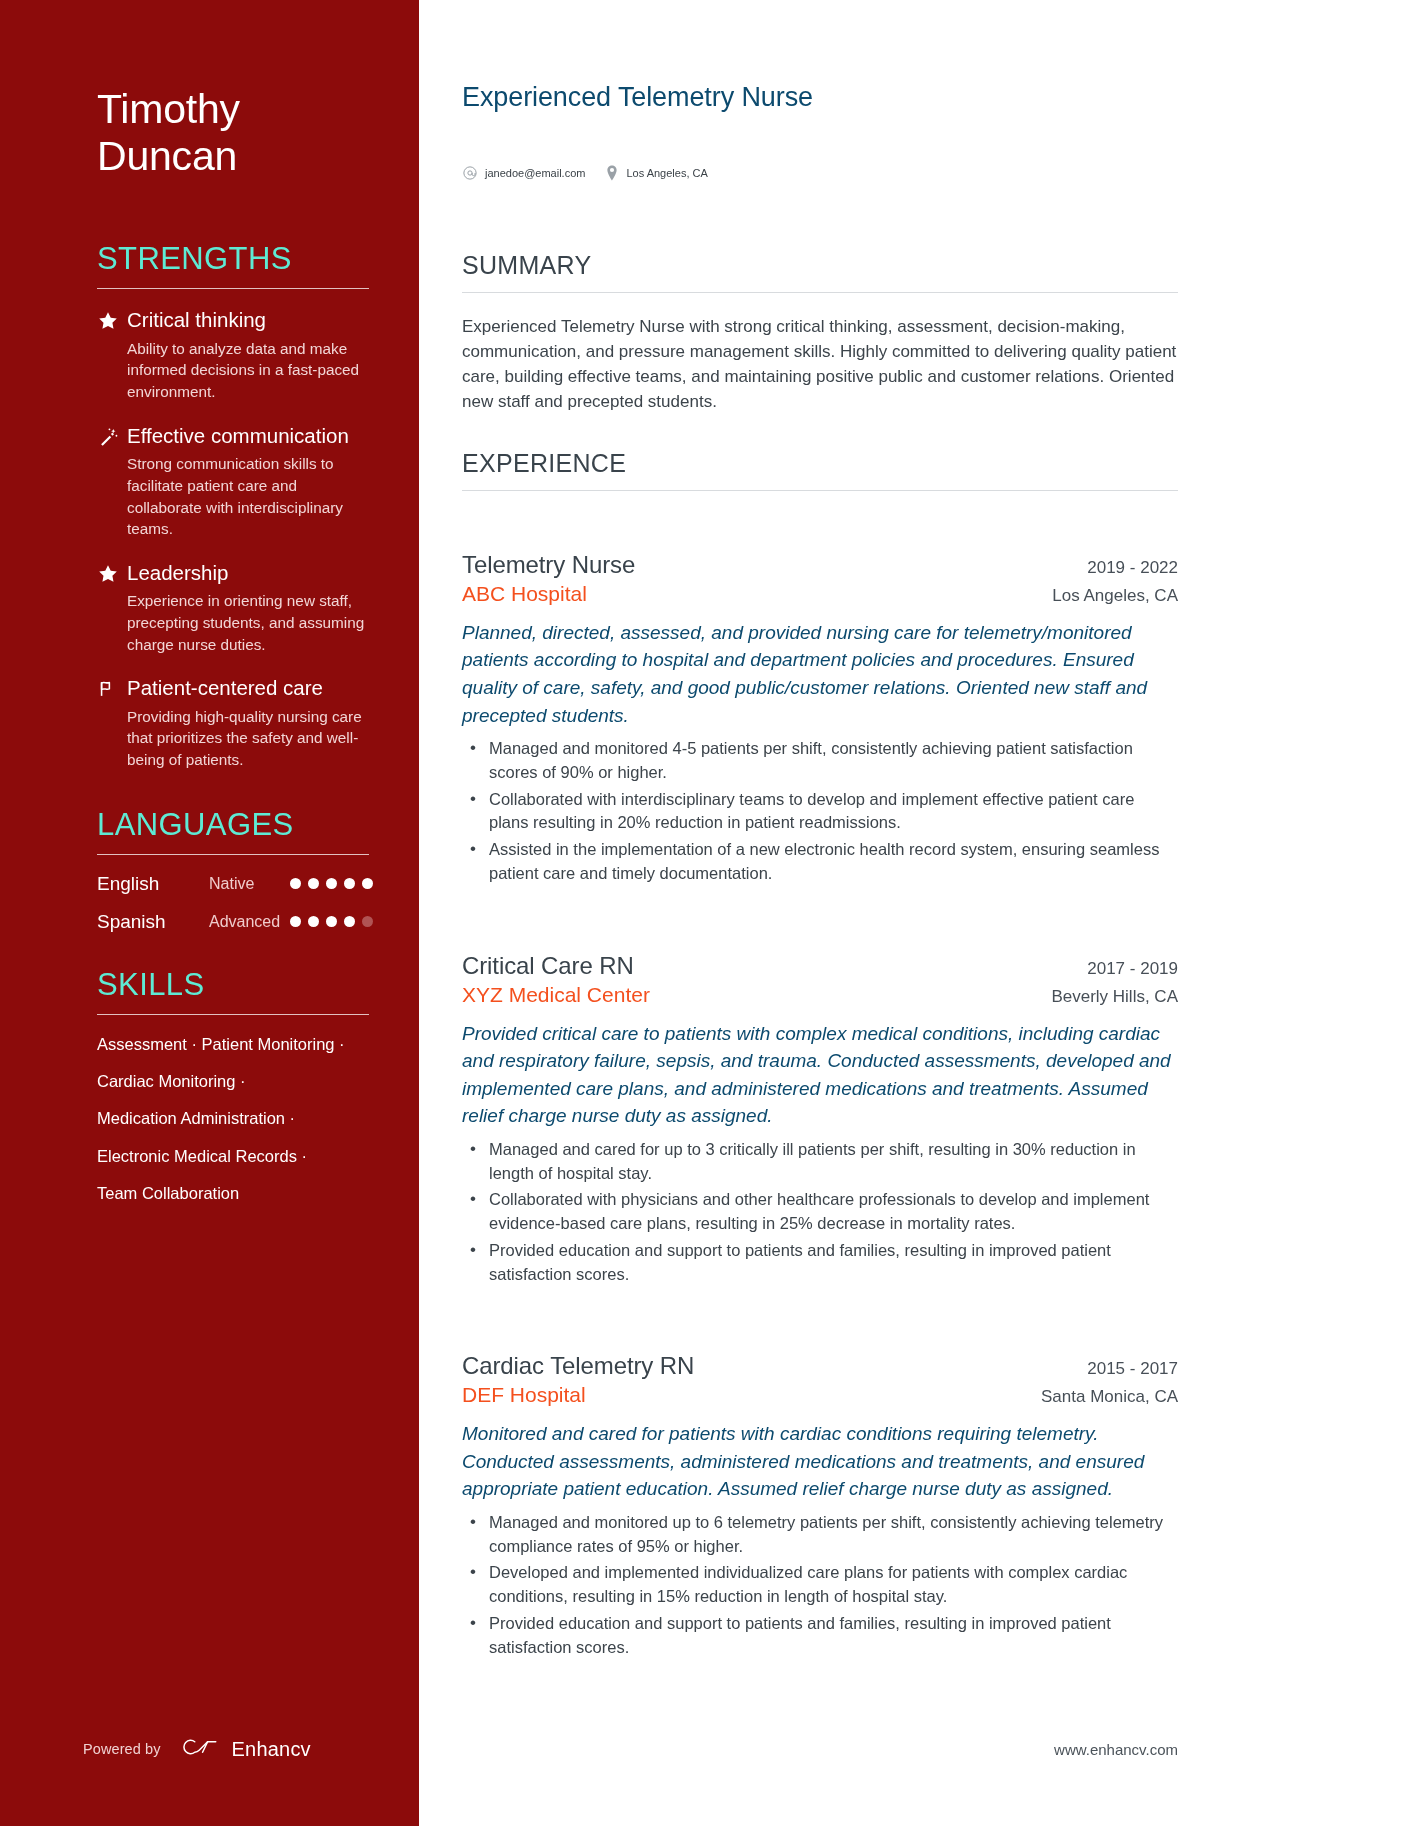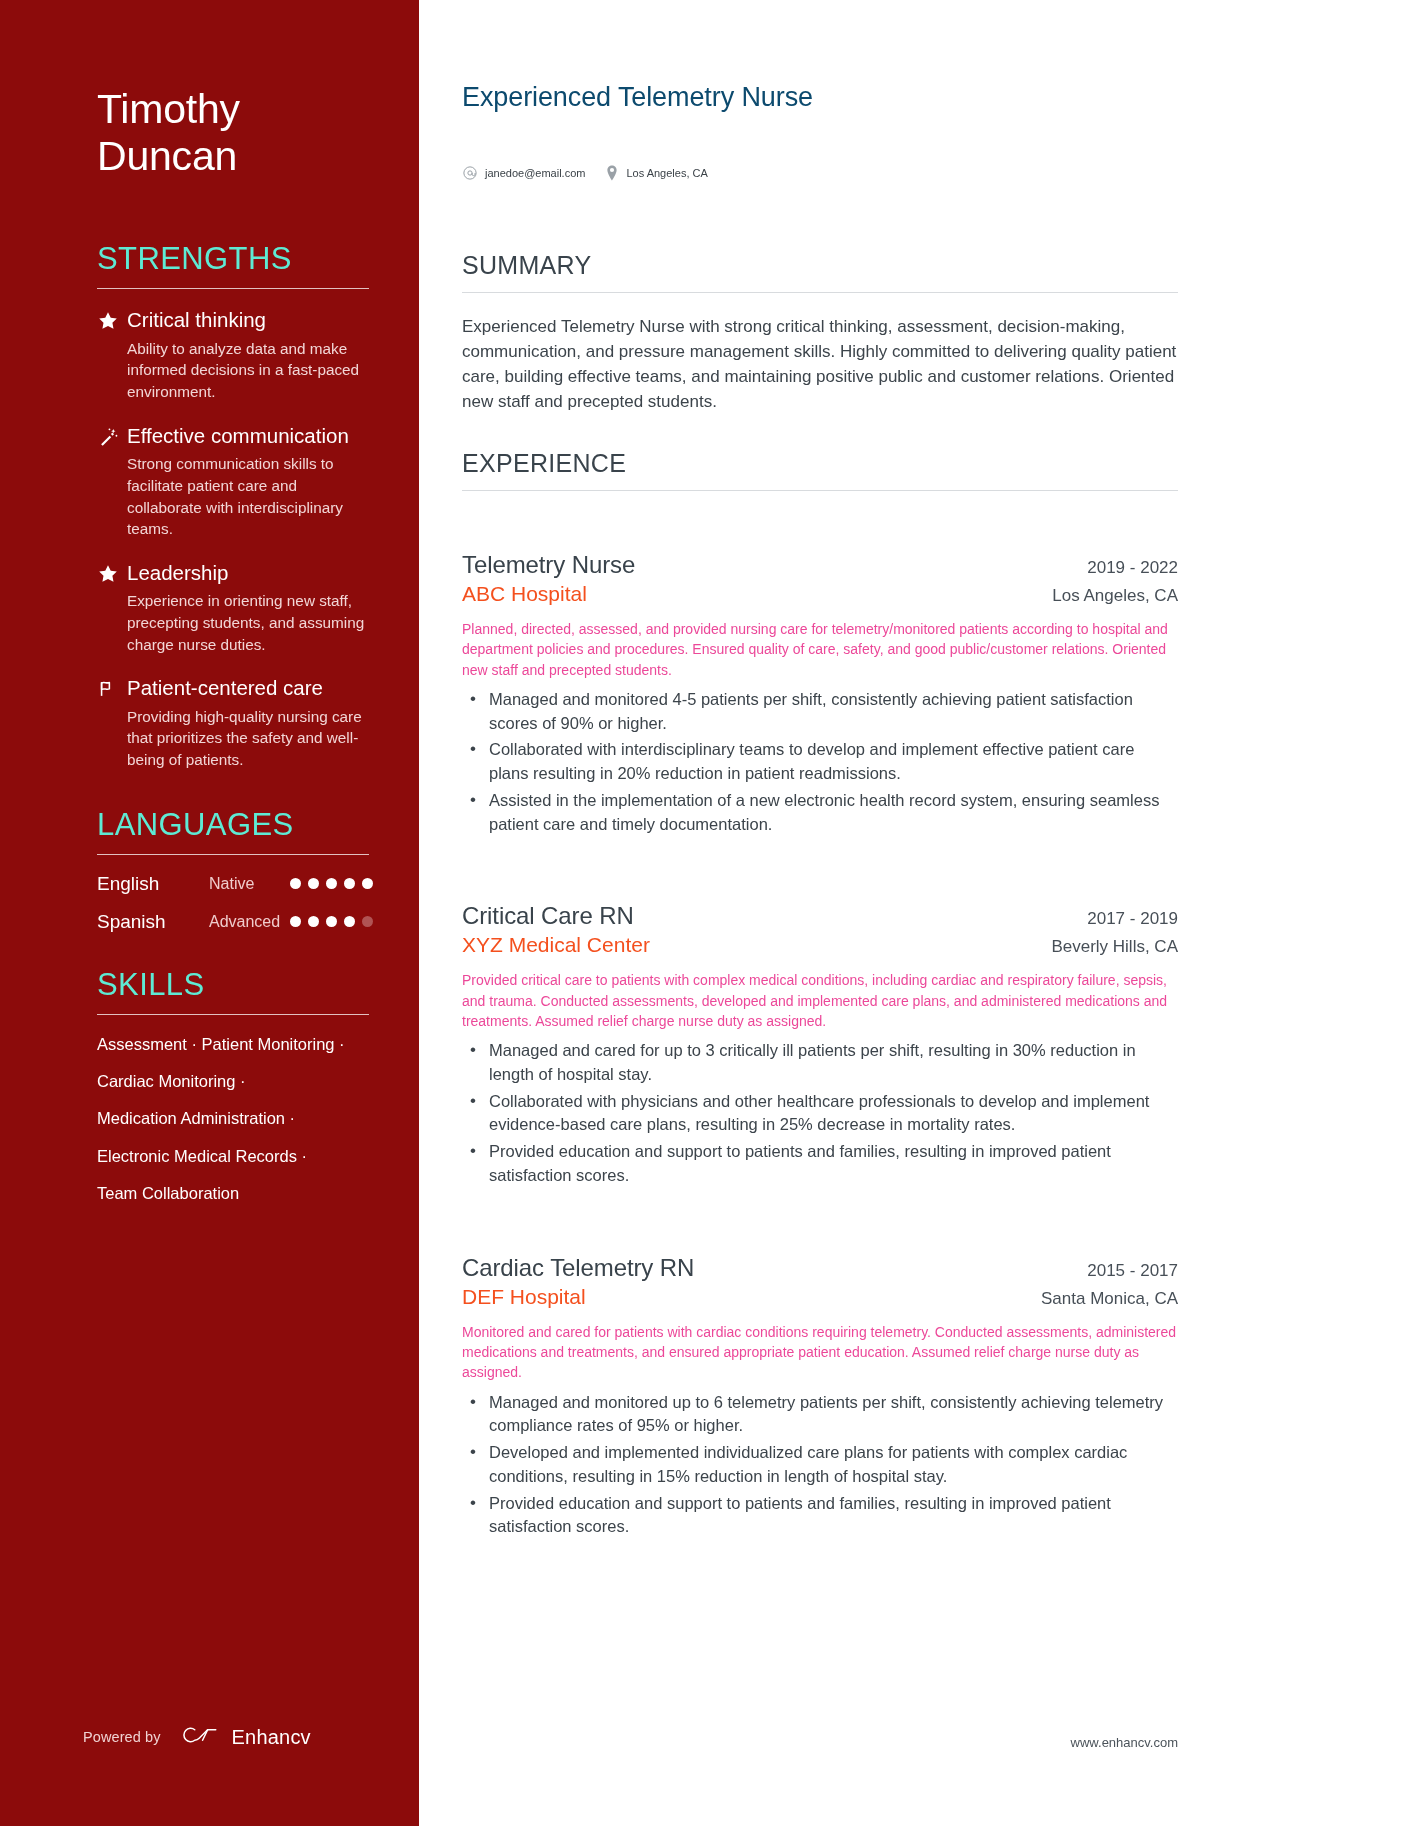--- a/index.html
+++ b/index.html
@@ -113,21 +113,21 @@
     font-size: 16.5px;
     line-height: 1.35;
     color: #ffffff;
     margin-bottom: 15px;
     max-width: 280px;
   }
 
   .footer-left {
     position: absolute;
     left: 83px;
-    bottom: 76px;
+    bottom: 64px;
     display: flex;
     align-items: center;
     gap: 18px;
   }
   .powered-by {
     font-size: 14.5px;
     color: #f0d2d2;
     letter-spacing: 0.1px;
   }
   .brand {
@@ -219,24 +219,25 @@
     font-size: 21px;
     color: #f4501e;
   }
   .entry-location {
     font-size: 17px;
     color: #474f57;
     white-space: nowrap;
     padding-left: 18px;
   }
   .entry-desc {
-    font-size: 14px;
+    font-size: 19px;
     line-height: 1.45;
-    color: #ec4899;
+    color: #0c4a6e;
     margin-bottom: 8px;
+    font-style: italic;
   }
   .bullets { list-style: none; }
   .bullet {
     position: relative;
     font-size: 16.5px;
     line-height: 1.44;
     color: #3c444b;
     padding-left: 27px;
     margin-bottom: 3px;
   }
@@ -245,22 +246,22 @@
     position: absolute;
     left: 8px;
     top: -1px;
     color: #3c444b;
     font-size: 17px;
   }
 
   .footer-right {
     position: absolute;
     right: 100px;
-    bottom: 76px;
-    font-size: 13px;
+    bottom: 68px;
+    font-size: 15px;
     color: #4b535a;
   }
 </style>
 </head>
 <body>
 
 <div class="page">
 
   <aside class="sidebar">
     <div class="sidebar-inner">

